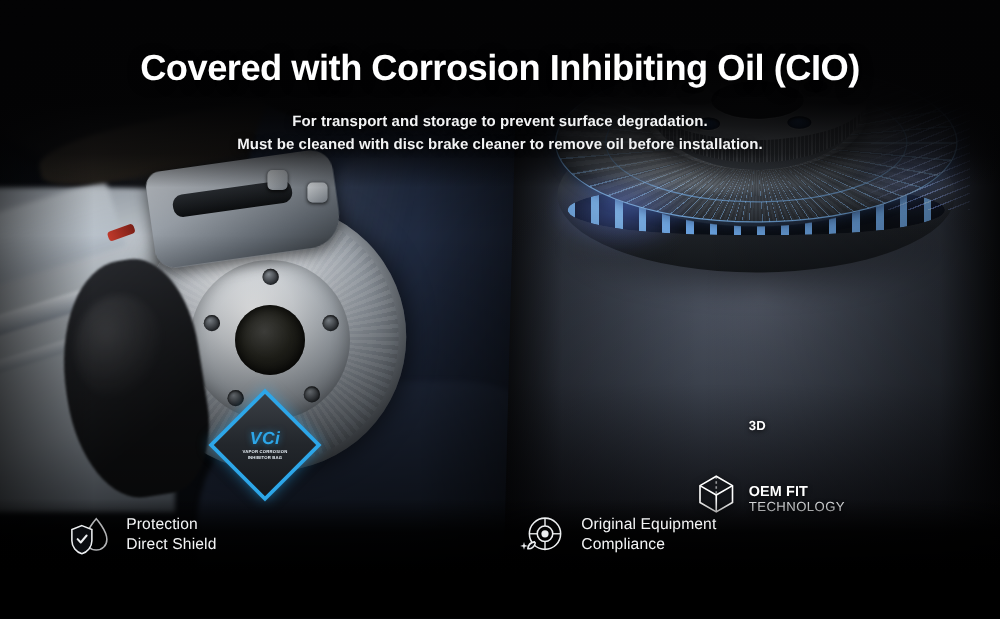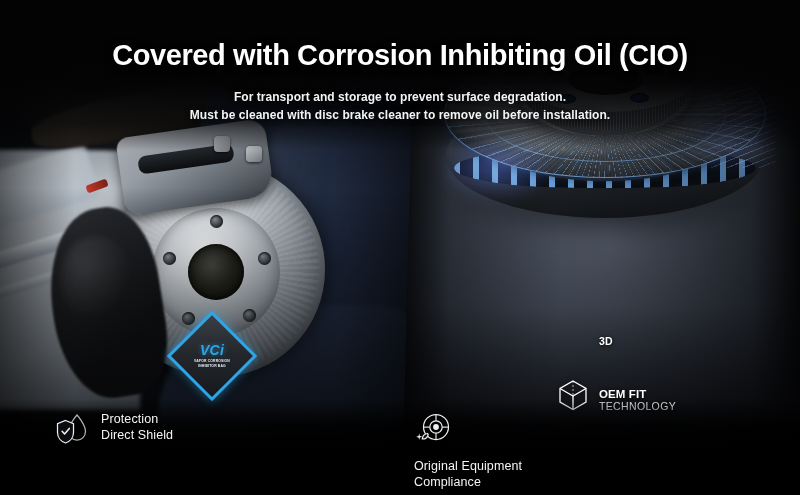--- a/index.html
+++ b/index.html
@@ -338,21 +338,21 @@
   }
   .feat .ico{ flex:0 0 auto; display:block; }
   .feat .ico svg{ display:block; }
   .feat .txt{ line-height:1.3; }
   .feat .txt .t1,.feat .txt .t2{
     font-size:12.5px; font-weight:400; color:#f3f4f5; white-space:nowrap;
     letter-spacing:.1px;
   }
   #feat-1{ left:56px; }
   #feat-2{ left:196px; }
-  #feat-3{ left:414px;flex-direction:column; }
+  #feat-3{ left:414px; }
   #feat-4{ left:632px; }
 </style>
 </head>
 <body>
 
 <div id="banner">
 
   <div class="panel" id="photo-left">
     <div class="garage-floor"></div>
     <div class="garage-win"></div>

